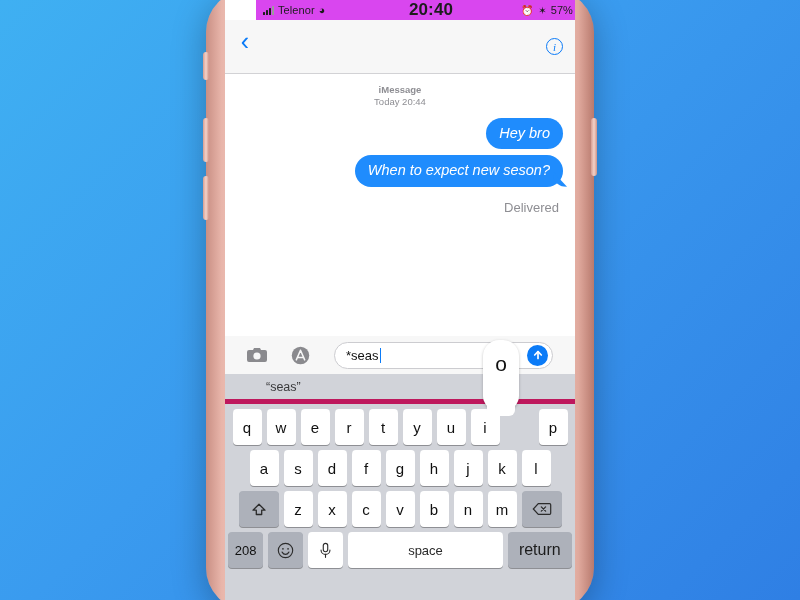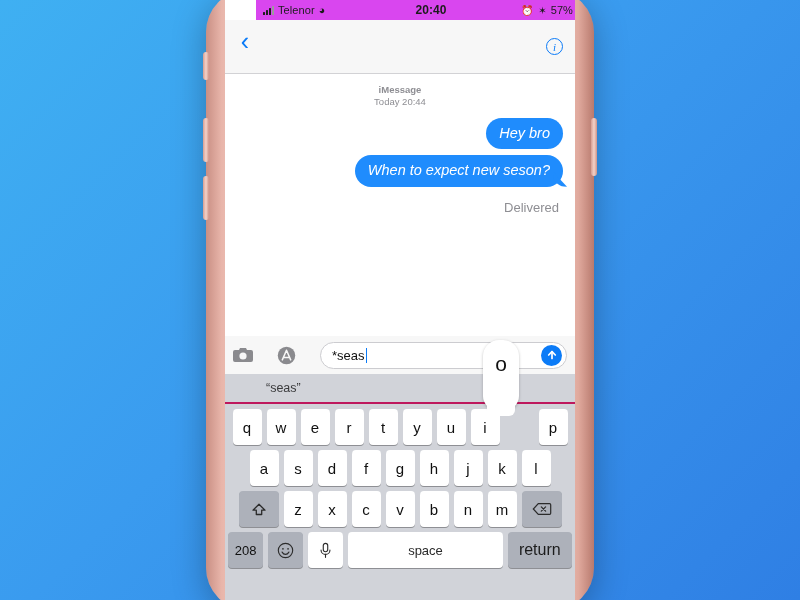--- a/index.html
+++ b/index.html
@@ -40,21 +40,21 @@
   #statusbar {
     height: 20px; width: 100%;
     background: #d946ef;
     display: flex; align-items: center;
     padding: 0 7px;
     font-size: 11px; color: #1c1c1c;
     letter-spacing: .1px;
     margin-left: 31px;
   }
   .sb-left { display: flex; align-items: center; gap: 4px; flex: 1; }
-  .sb-mid  { font-weight: bold; font-size: 12px; }
+  .sb-mid  { font-weight: bold; font-size: 17px; }
   .sb-right{ display: flex; align-items: center; gap: 4px; flex: 1; justify-content: flex-end; }
   .sig { display: flex; align-items: flex-end; gap: 1px; height: 9px; }
   .sig i { display:block; width: 2px; background: #1c1c1c; border-radius: .5px; }
   .sig i:nth-child(1){height:3px}.sig i:nth-child(2){height:5px}
   .sig i:nth-child(3){height:7px}.sig i:nth-child(4){height:9px; background:#9b9b9b}
   .wifi { font-size: 11px; line-height: 1; }
   .battery {
     width: 22px; height: 10px; border: 1px solid #1c1c1c;
     border-radius: 2.5px; position: relative; padding: 1px;
   }
@@ -121,41 +121,41 @@
     content:''; position:absolute; right:-4px; bottom:0;
     width:14px; height:15px; background:#1f8cfd;
     border-bottom-left-radius: 16px 14px;
     clip-path: polygon(0 0, 100% 100%, 0 100%);
   }
   #delivered { text-align:right; font-size:13px; color:#8e8e93; margin-top:7px; padding-right:4px; }
 
   
   #inputbar {
     height: 38px; background:#f7f7f7;
-    display:flex; align-items:center; gap:24px; padding: 0 8px;
+    display:flex; align-items:center; gap:24px; padding: 0 22px;
   }
   .gicon { color:#8a8a8e; display:flex; align-items:center; cursor:pointer; }
   #textfield {
     flex:1; height:27px; background:#fff; border:1px solid #ccccd0;
     border-radius: 14px; display:flex; align-items:center;
     padding: 0 4px 0 11px; position:relative;
   }
   #field-text { font-size:13px; color:#111; }
   #caret { width:1.6px; height:15px; background:#0b7bf7; margin-left:1px; }
   #send-button {
     margin-left:auto; width:21px; height:21px; border-radius:50%;
     background:#0b7bf7; display:flex; align-items:center; justify-content:center;
     cursor:pointer;
   }
 
   
   #keyboard { background:#d1d3d9; height:226px; position:relative; }
   #predict {
     height:30px; display:flex; align-items:center;
-    border-bottom:2px solid #be185d;
+    border-bottom:5px solid #be185d;
   }
   .pred-cell {
     flex:1; text-align:center; font-size:12.5px; color:#3a3a3c;
     position:relative; cursor:pointer;
   }
   .pred-cell + .pred-cell::before{
     content:''; position:absolute; left:0; top:4px; bottom:4px;
     width:1px; background:#b9bbc1;
   }
   .krow { display:flex; justify-content:center; gap:5px; padding: 5px 3px 0 3px; }

